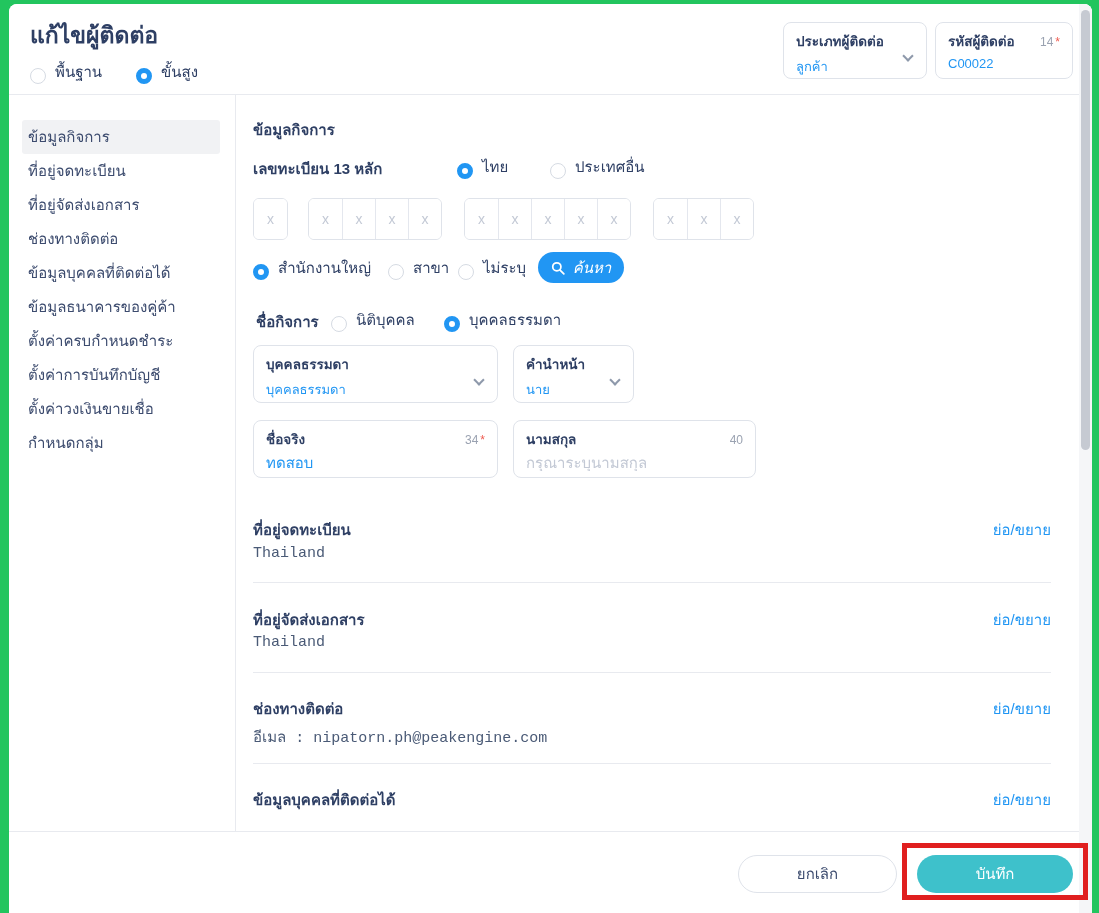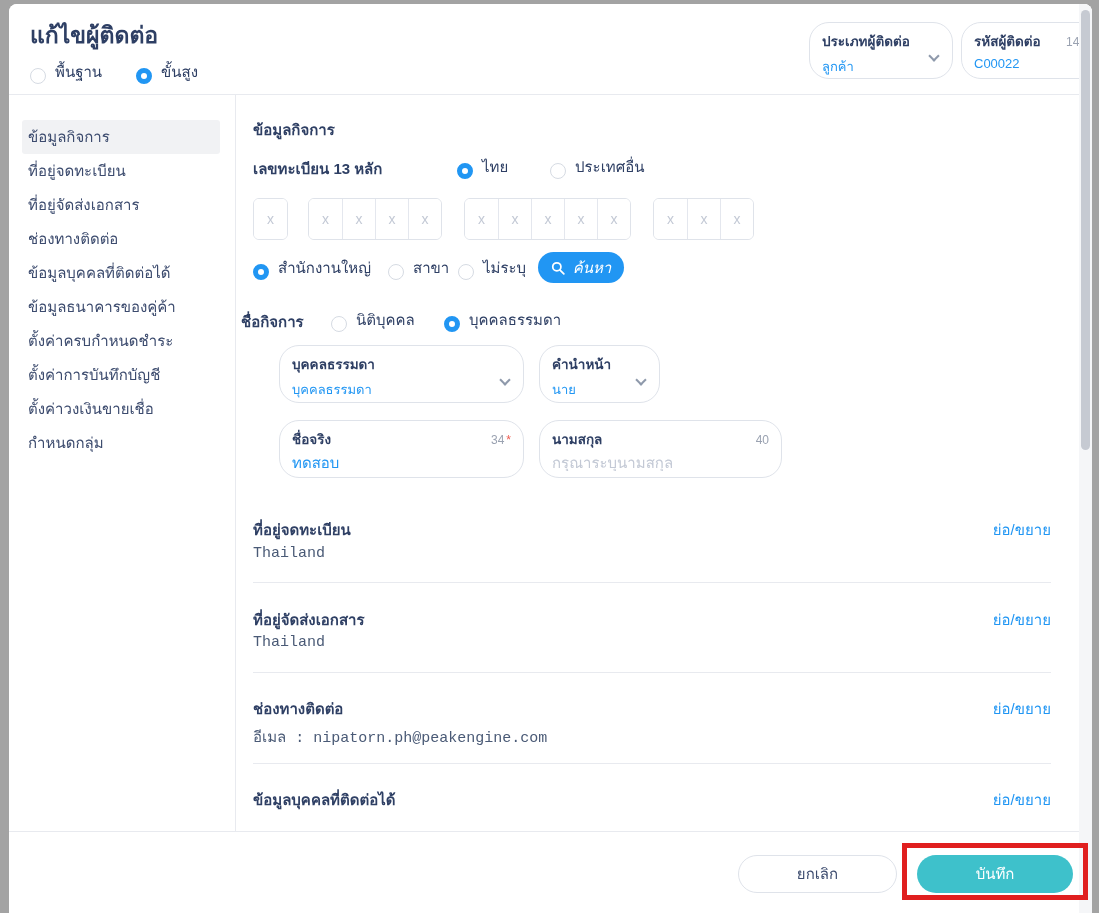--- a/index.html
+++ b/index.html
@@ -1,33 +1,33 @@
 <!DOCTYPE html>
 <html><head>
 <meta charset="utf-8">
 <style>
   * { margin:0; padding:0; box-sizing:border-box; }
   html,body { width:1099px; height:913px; }
   body { font-family:"Liberation Sans","DejaVu Sans",sans-serif; background:#2e3b55; overflow:hidden; }
 
-  .screen { position:relative; width:1099px; height:913px; background:#a3a3a3; }
+  .screen { position:relative; width:1099px; height:913px; background:#22c55e; }
 
   .modal { position:absolute; left:9px; top:4px; width:1083px; height:909px;
            background:#ffffff; border-radius:8px 8px 0 0; overflow:hidden; }
 
   
   .modal-header { position:absolute; left:0; top:0; width:100%; height:90px; background:#fff; }
   .page-title { position:absolute; left:21px; top:13px; font-size:23px; font-weight:bold; color:#2e3f64; }
   .mode-row { position:absolute; left:21px; top:56px; display:flex; align-items:center; gap:34px; }
   .radio-opt { display:flex; align-items:flex-end; gap:9px; cursor:pointer; }
   .radio { width:16px; height:16px; border-radius:50%; background:#fff; border:1.5px solid #d6dbe3; flex:0 0 auto; }
   .radio.sel { border:5px solid #2196f3; }
   .radio-label { font-size:15px; color:#2e3f64; }
 
-  .field-box { position:absolute; border:1px solid #dfe3ea; border-radius:20px; background:#fff; padding:7px 12px;margin-left:26px; }
+  .field-box { position:absolute; border:1px solid #dfe3ea; border-radius:8px; background:#fff; padding:7px 12px; }
   .fb-label-row { display:flex; align-items:baseline; justify-content:space-between; }
   .fb-label { font-size:13.5px; font-weight:bold; color:#2e3f64; white-space:nowrap; }
   .fb-counter { font-size:12px; color:#9aa2b1; margin-left:8px; }
   .fb-star { color:#ee5b50; font-size:12px; vertical-align:top; margin-left:2px; }
   .fb-value { font-size:13px; color:#2196f3; margin-top:4px; white-space:nowrap; }
   .fb-chevron { position:absolute; right:14px; bottom:18px; width:8px; height:8px;
                 border-right:2px solid #8e99ab; border-bottom:2px solid #8e99ab; transform:rotate(45deg); }
   .fb-input { border:none; outline:none; font-size:15px; color:#2196f3; margin-top:4px; width:100%;
               font-family:inherit; background:transparent; }
   .fb-input::placeholder { color:#c3c9d5; }
@@ -177,21 +177,21 @@
         <span class="radio-label">ไม่ระบุ</span>
       </div>
       <button class="btn-search" style="left:301px; top:157px;">
         <svg width="14" height="14" viewBox="0 0 24 24">
           <circle cx="10" cy="10" r="7" fill="none" stroke="#ffffff" stroke-width="3"></circle>
           <line x1="15.5" y1="15.5" x2="22" y2="22" stroke="#ffffff" stroke-width="3" stroke-linecap="round"></line>
         </svg>
         <span>ค้นหา</span>
       </button>
 
-      <div class="c sec-head" style="left:4px; top:215px;">ชื่อกิจการ</div>
+      <div class="c sec-head" style="left:19px; top:215px;">ชื่อกิจการ</div>
       <div class="c radio-opt" style="left:94px; top:213px;font-family:Liberation Mono, monospace;">
         <span class="radio"></span>
         <span class="radio-label">นิติบุคคล</span>
       </div>
       <div class="c radio-opt" style="left:207px; top:213px;">
         <span class="radio sel"></span>
         <span class="radio-label">บุคคลธรรมดา</span>
       </div>
 
       <div class="field-box" style="left:16px; top:250px; width:245px; height:58px;">

